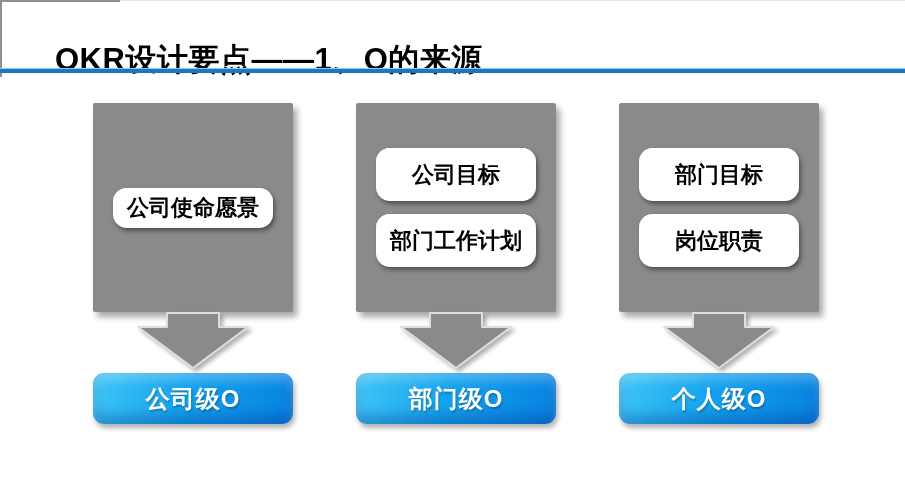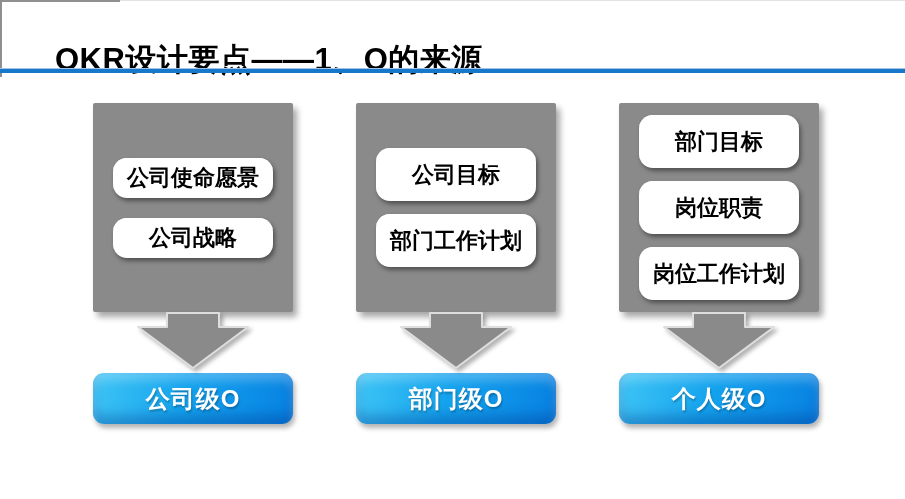--- a/index.html
+++ b/index.html
@@ -95,21 +95,20 @@
   <div class="edge-top-dk"></div>
   <div class="edge-left"></div>
 
   <h1 class="page-title">OKR设计要点——1、O的来源</h1>
   <div class="divider"></div>
 
   <div class="columns" id="columns">
   <div class="column">
     <div class="gray-box cards-2">
           <div class="source-card">公司使命愿景</div>
-          <div class="source-card">公司战略</div>
         </div>
     <svg class="arrow-svg" viewBox="0 0 200 58" xmlns="http://www.w3.org/2000/svg">
       <path d="M74 1 L74 15 L45 15 L100 56 L155 15 L126 15 L126 1 Z"></path>
     </svg>
     <div class="result-btn">
       <span class="result-label">公司级O</span>
     </div>
   </div>
 
   <div class="column">
@@ -122,21 +121,20 @@
     </svg>
     <div class="result-btn">
       <span class="result-label">部门级O</span>
     </div>
   </div>
 
   <div class="column">
     <div class="gray-box cards-3">
           <div class="source-card">部门目标</div>
           <div class="source-card">岗位职责</div>
-          <div class="source-card">岗位工作计划</div>
         </div>
     <svg class="arrow-svg" viewBox="0 0 200 58" xmlns="http://www.w3.org/2000/svg">
       <path d="M74 1 L74 15 L45 15 L100 56 L155 15 L126 15 L126 1 Z"></path>
     </svg>
     <div class="result-btn">
       <span class="result-label">个人级O</span>
     </div>
   </div>
 </div>
 </div>

